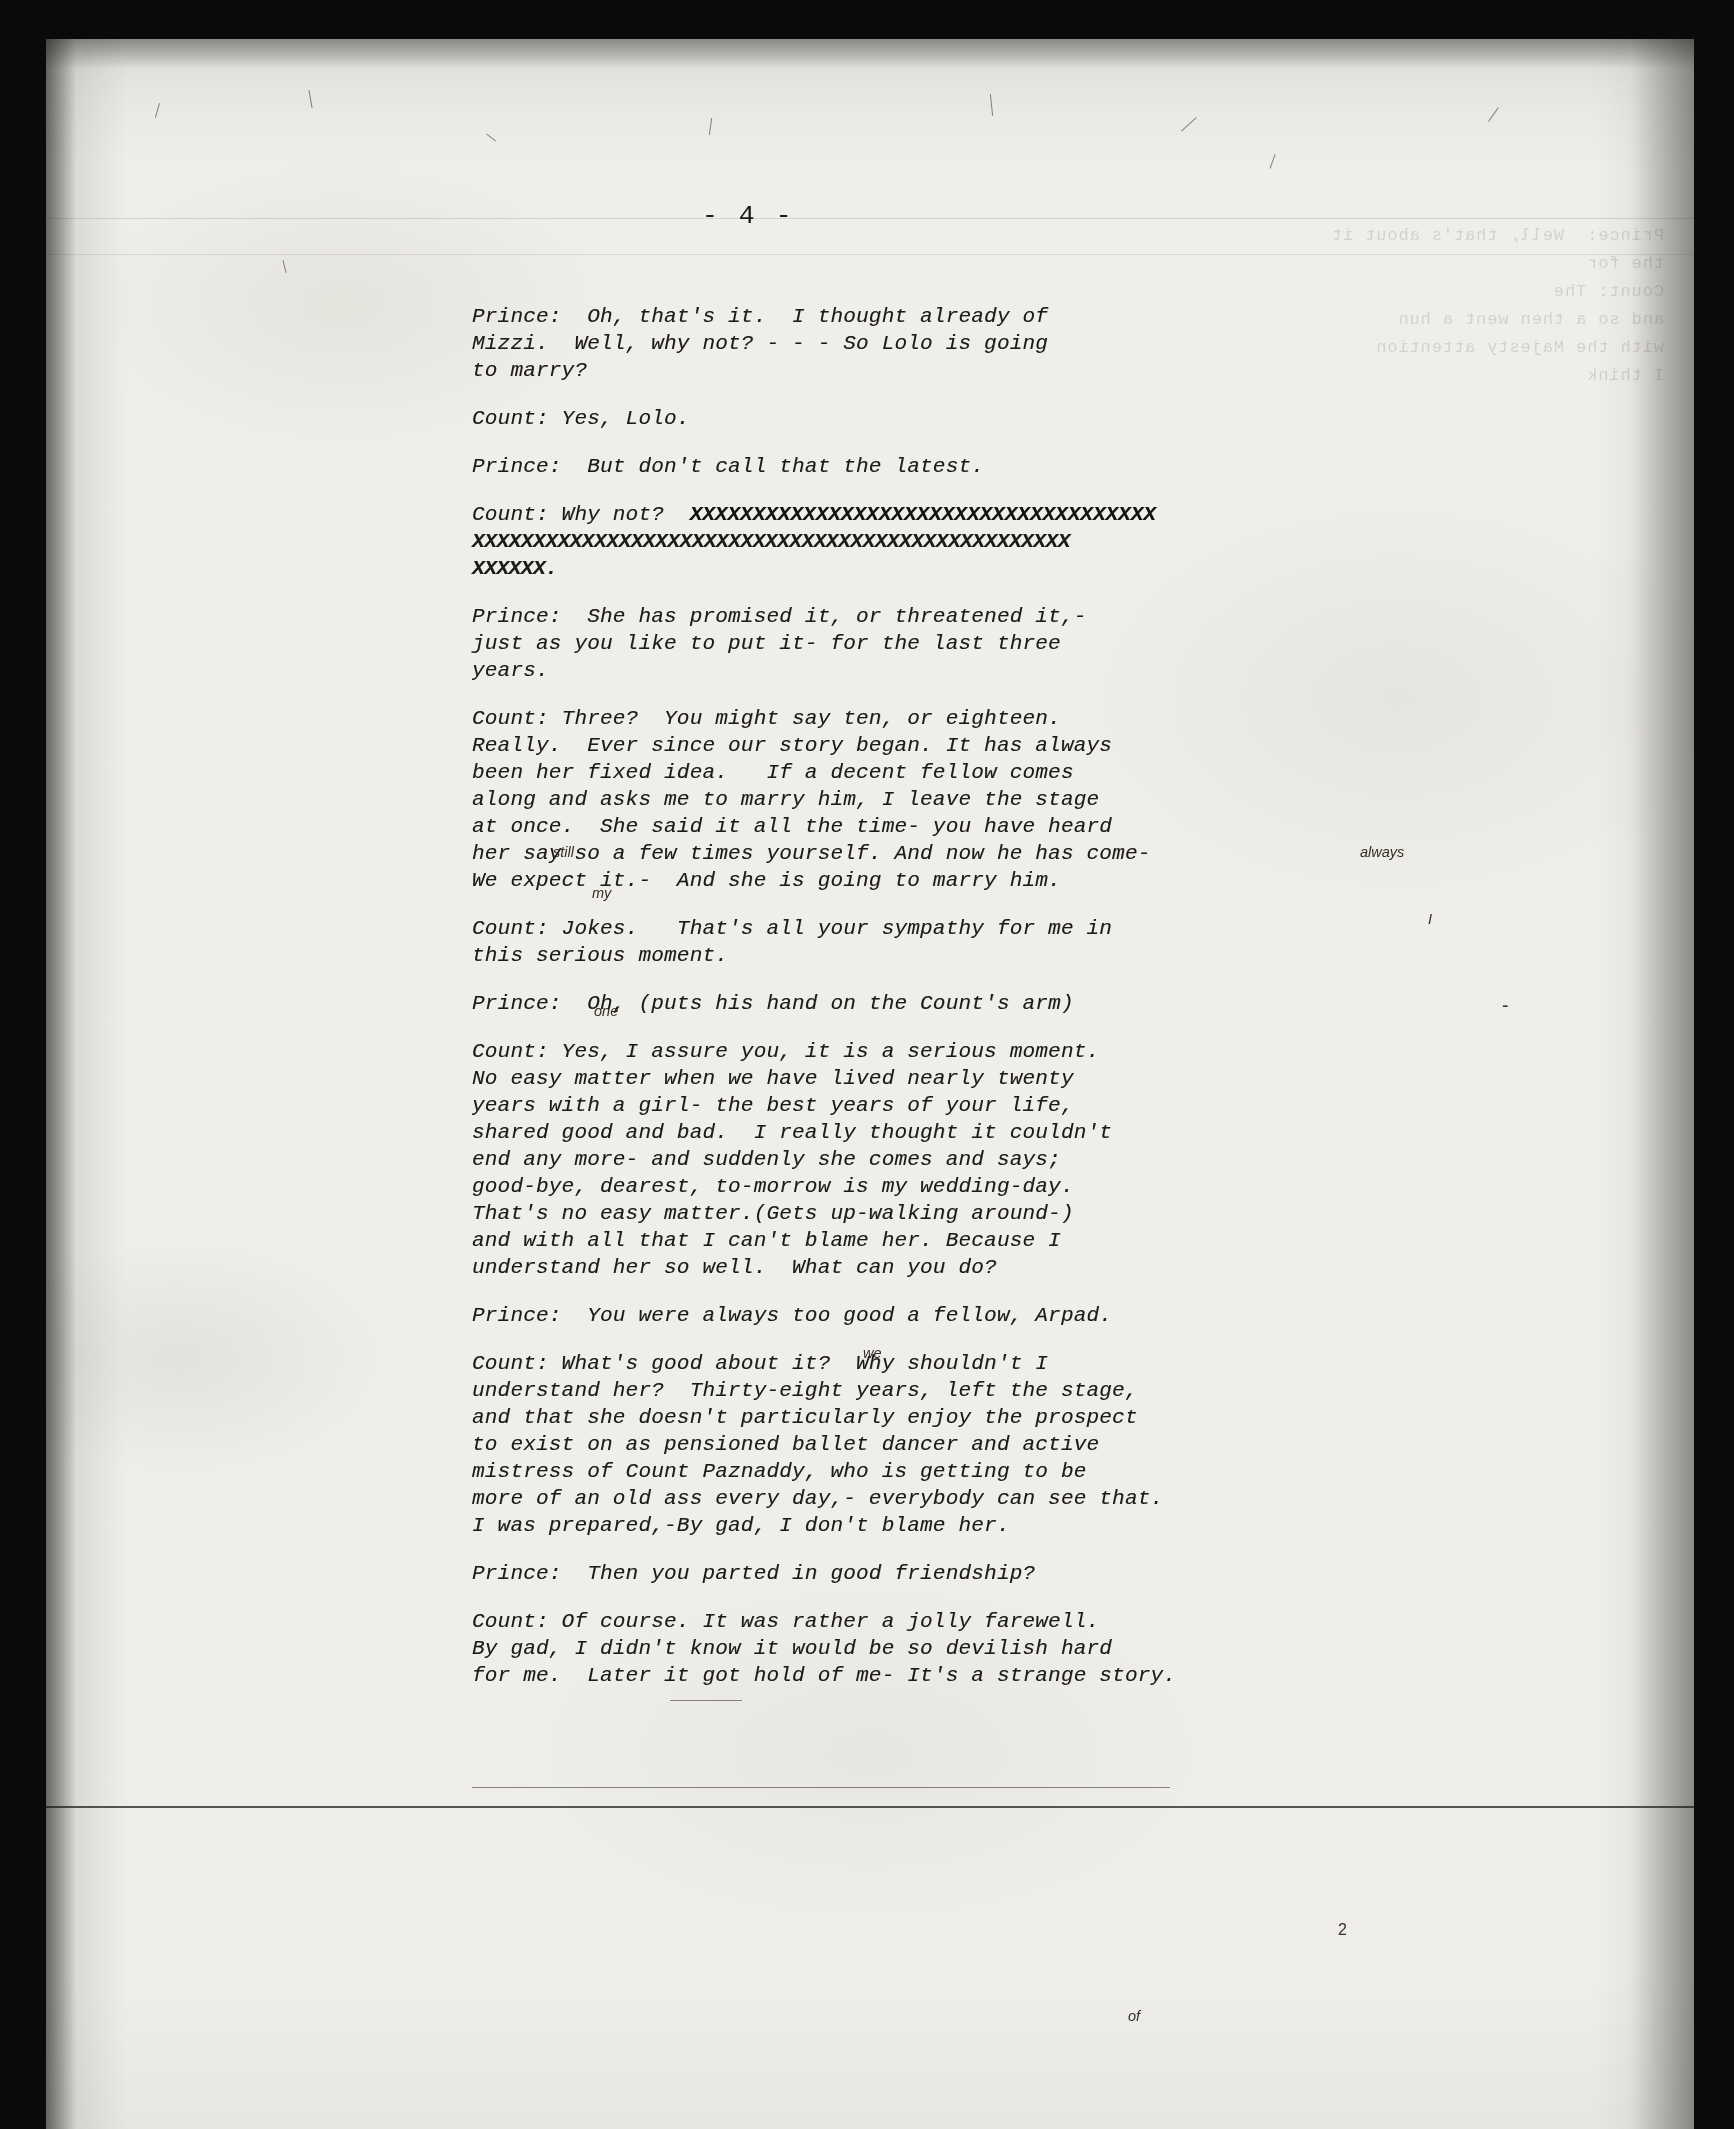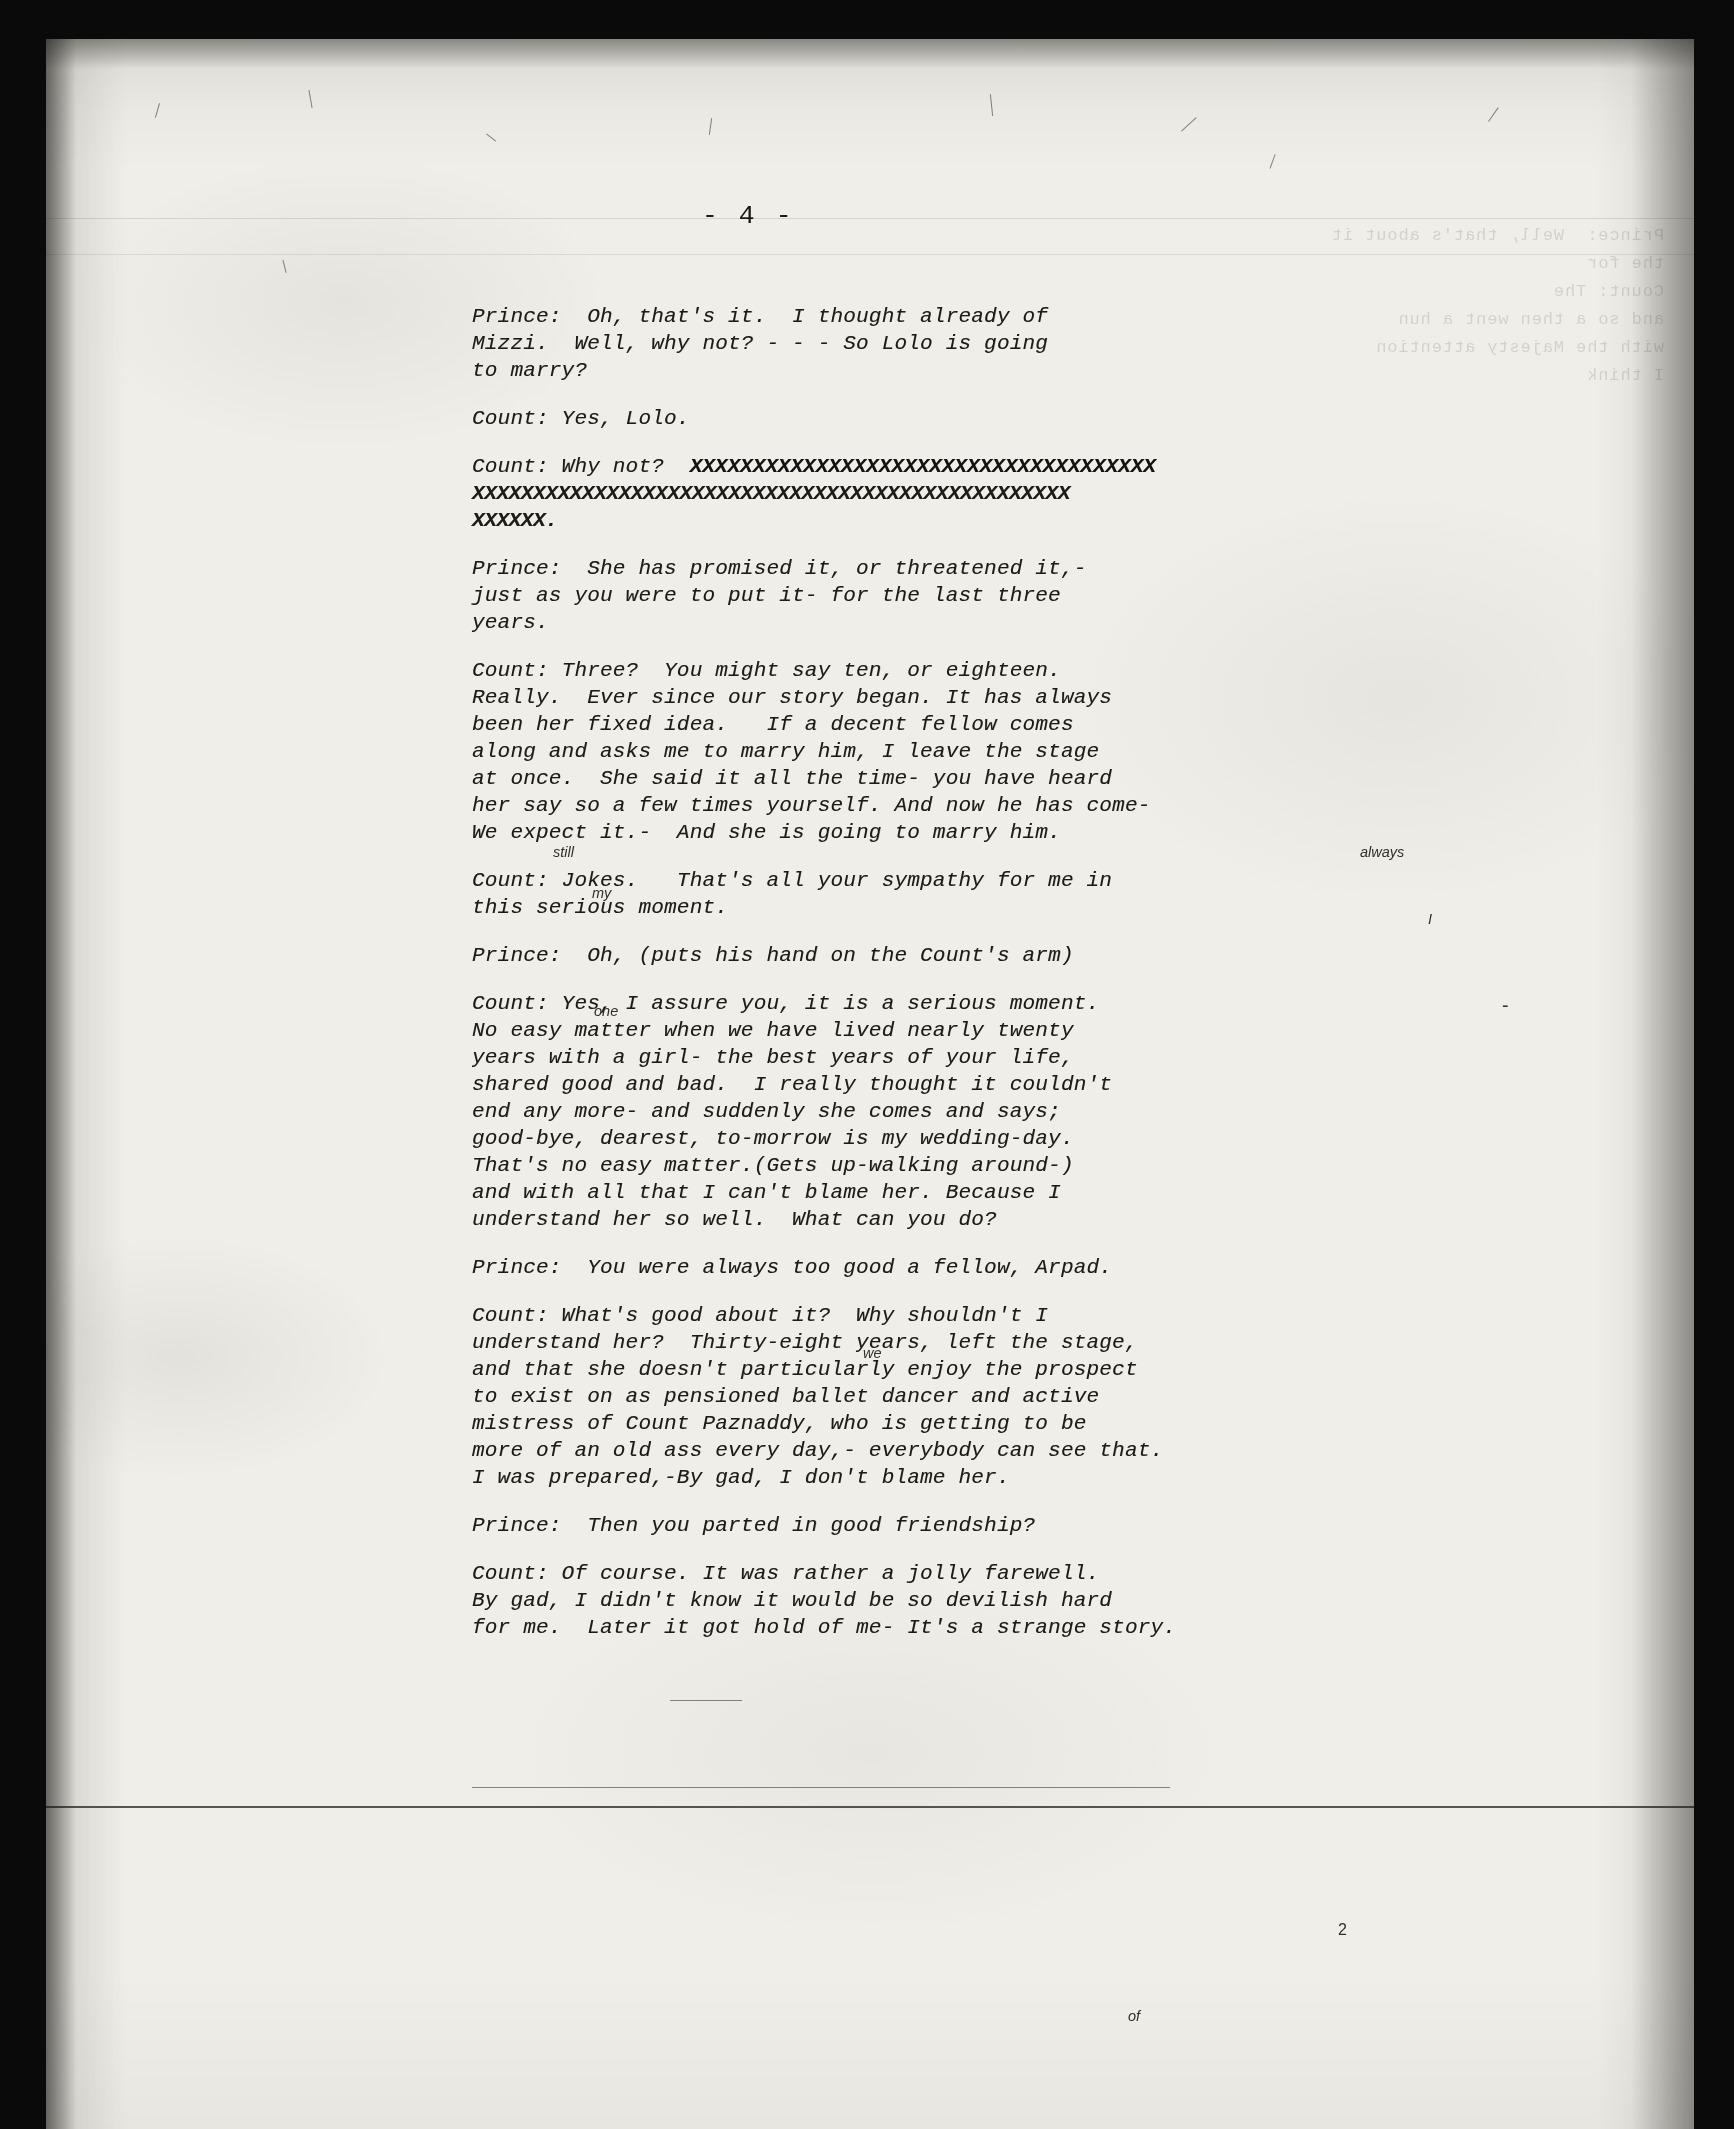--- a/index.html
+++ b/index.html
@@ -190,25 +190,26 @@
     <div id="page-number">- 4 -</div>
 
     <div id="typescript-body">
 
       <p class="speech">Prince:  Oh, that's it.  I thought already of
 Mizzi.  Well, why not? - - - So Lolo is going
 to marry?</p>
 
       <p class="speech">Count: Yes, Lolo.</p>
 
+      <p class="speech">Prince:  But don't call that the latest.</p>
 
       <p class="speech"><span>Count: Why not?  </span><span class="struck">XXXXXXXXXXXXXXXXXXXXXXXXXXXXXXXXXXXXX</span><span class="struck-line">XXXXXXXXXXXXXXXXXXXXXXXXXXXXXXXXXXXXXXXXXXXXXXXXX</span><span class="struck-line">XXXXXX.</span></p>
 
       <p class="speech">Prince:  She has promised it, or threatened it,-
-just as you were to put it- for the last three
+just as you like to put it- for the last three
 years.</p>
 
       <p class="speech">Count: Three?  You might say ten, or eighteen.
 Really.  Ever since our story began. It has always
 been her fixed idea.   If a decent fellow comes
 along and asks me to marry him, I leave the stage
 at once.  She said it all the time- you have heard
 her say so a few times yourself. And now he has come-
 We expect it.-  And she is going to marry him.</p>
 

